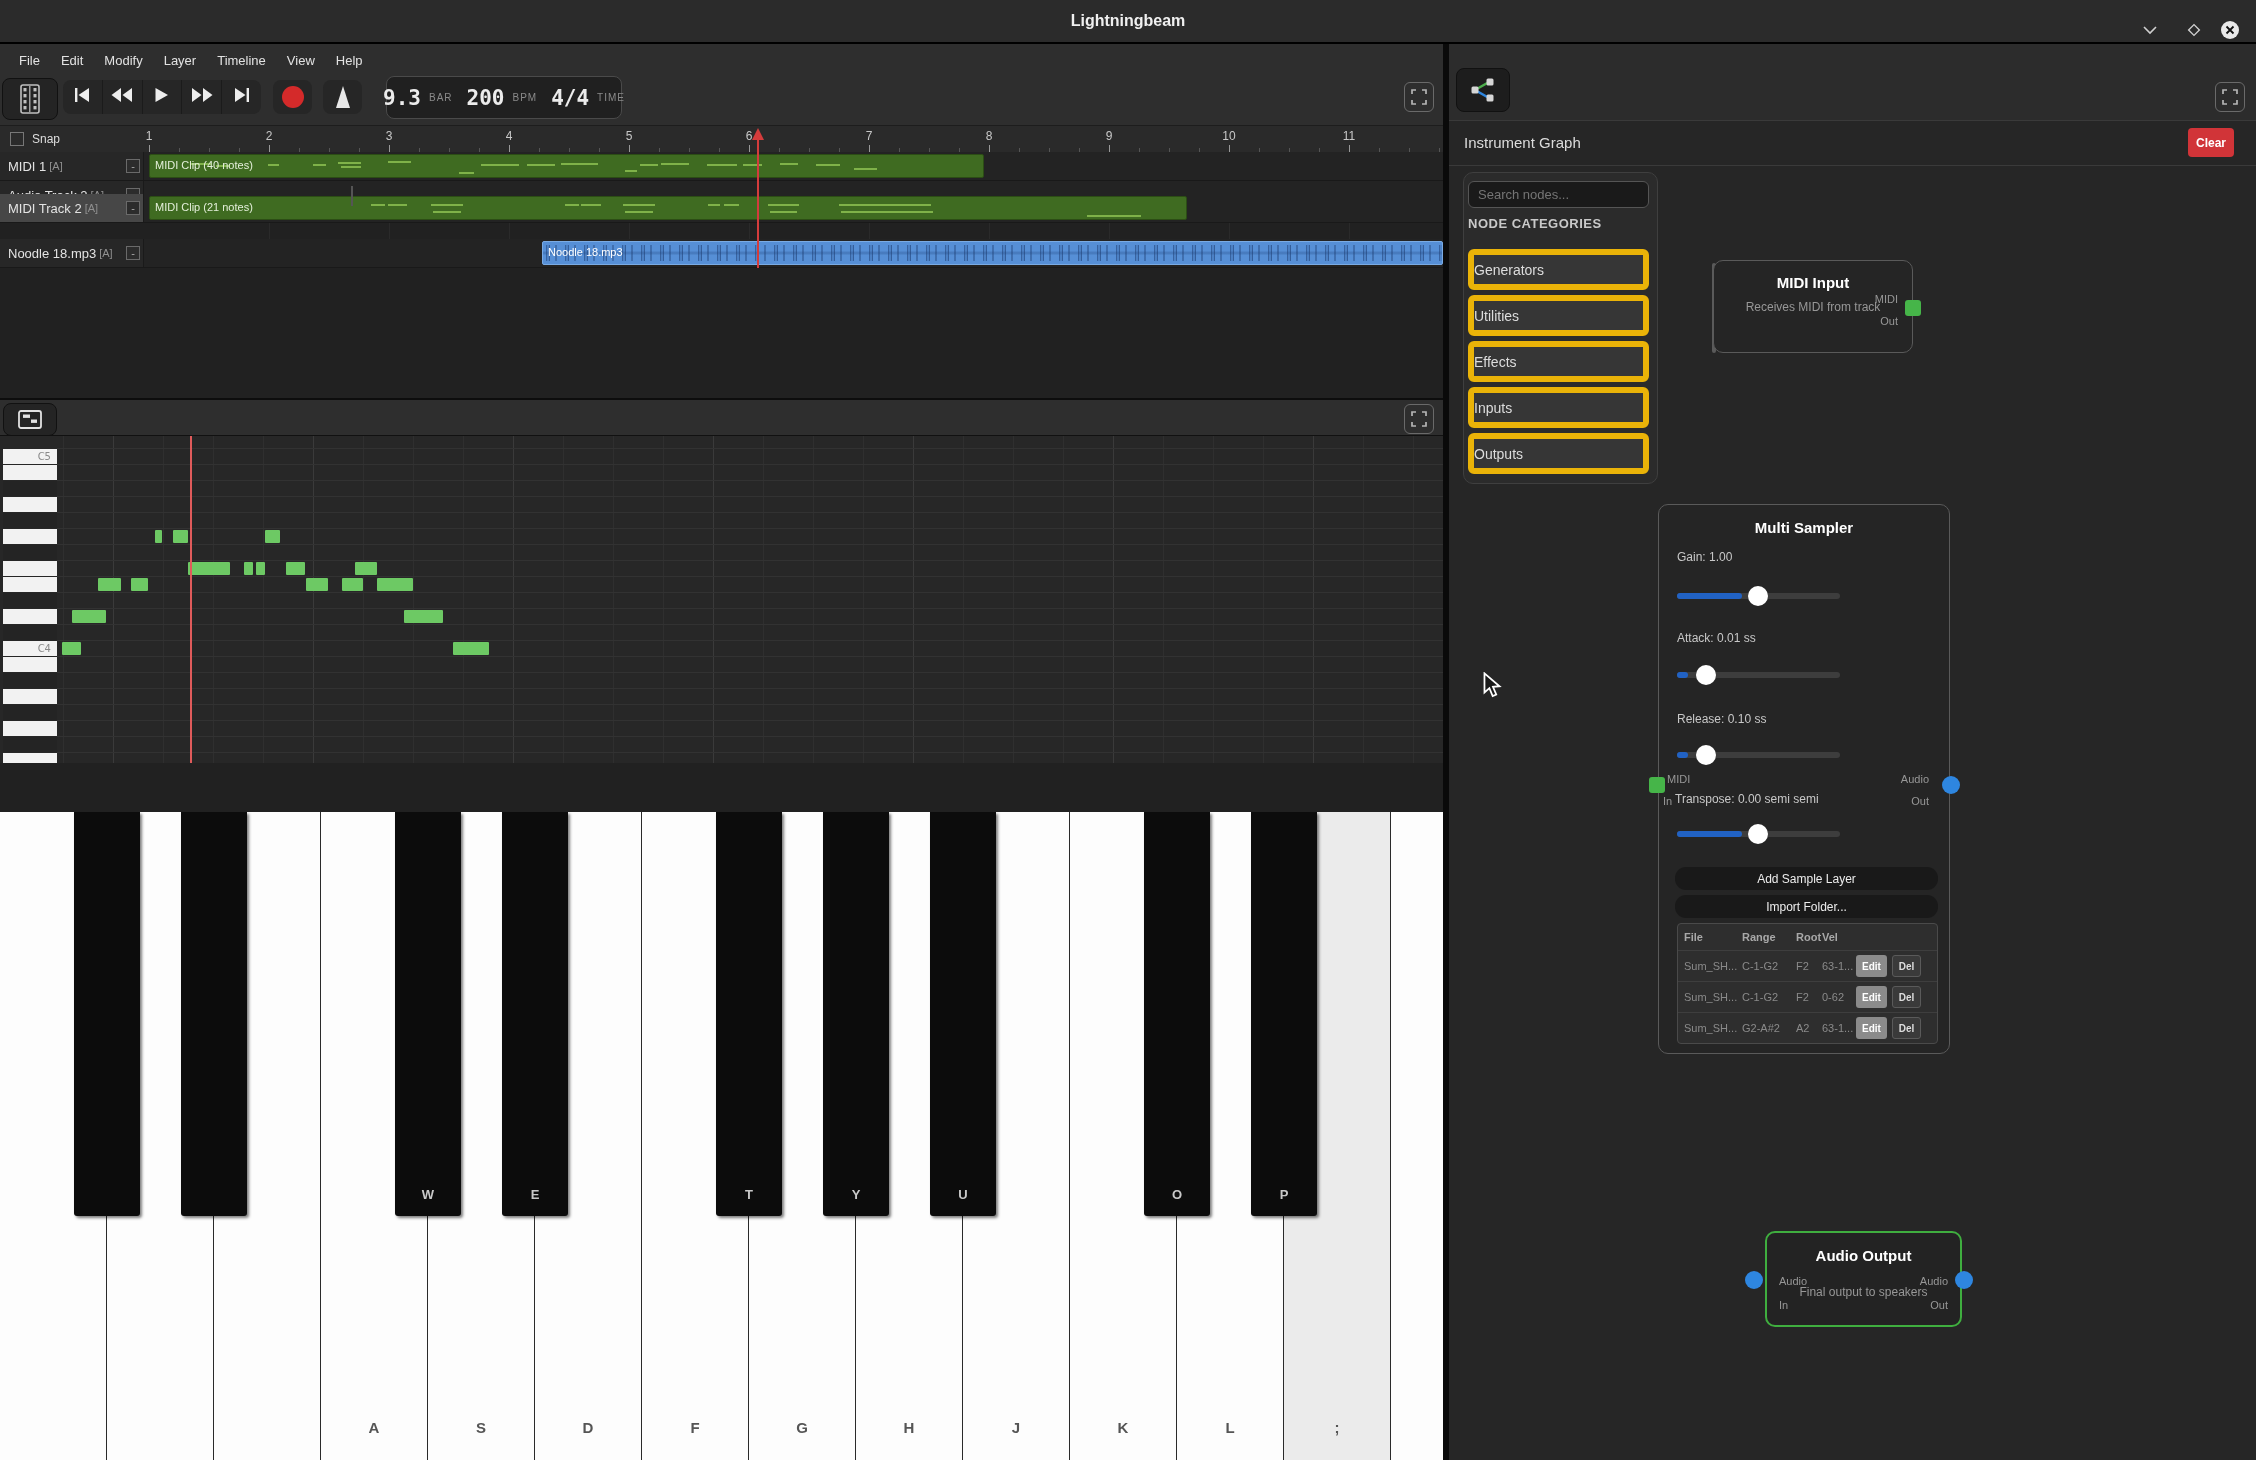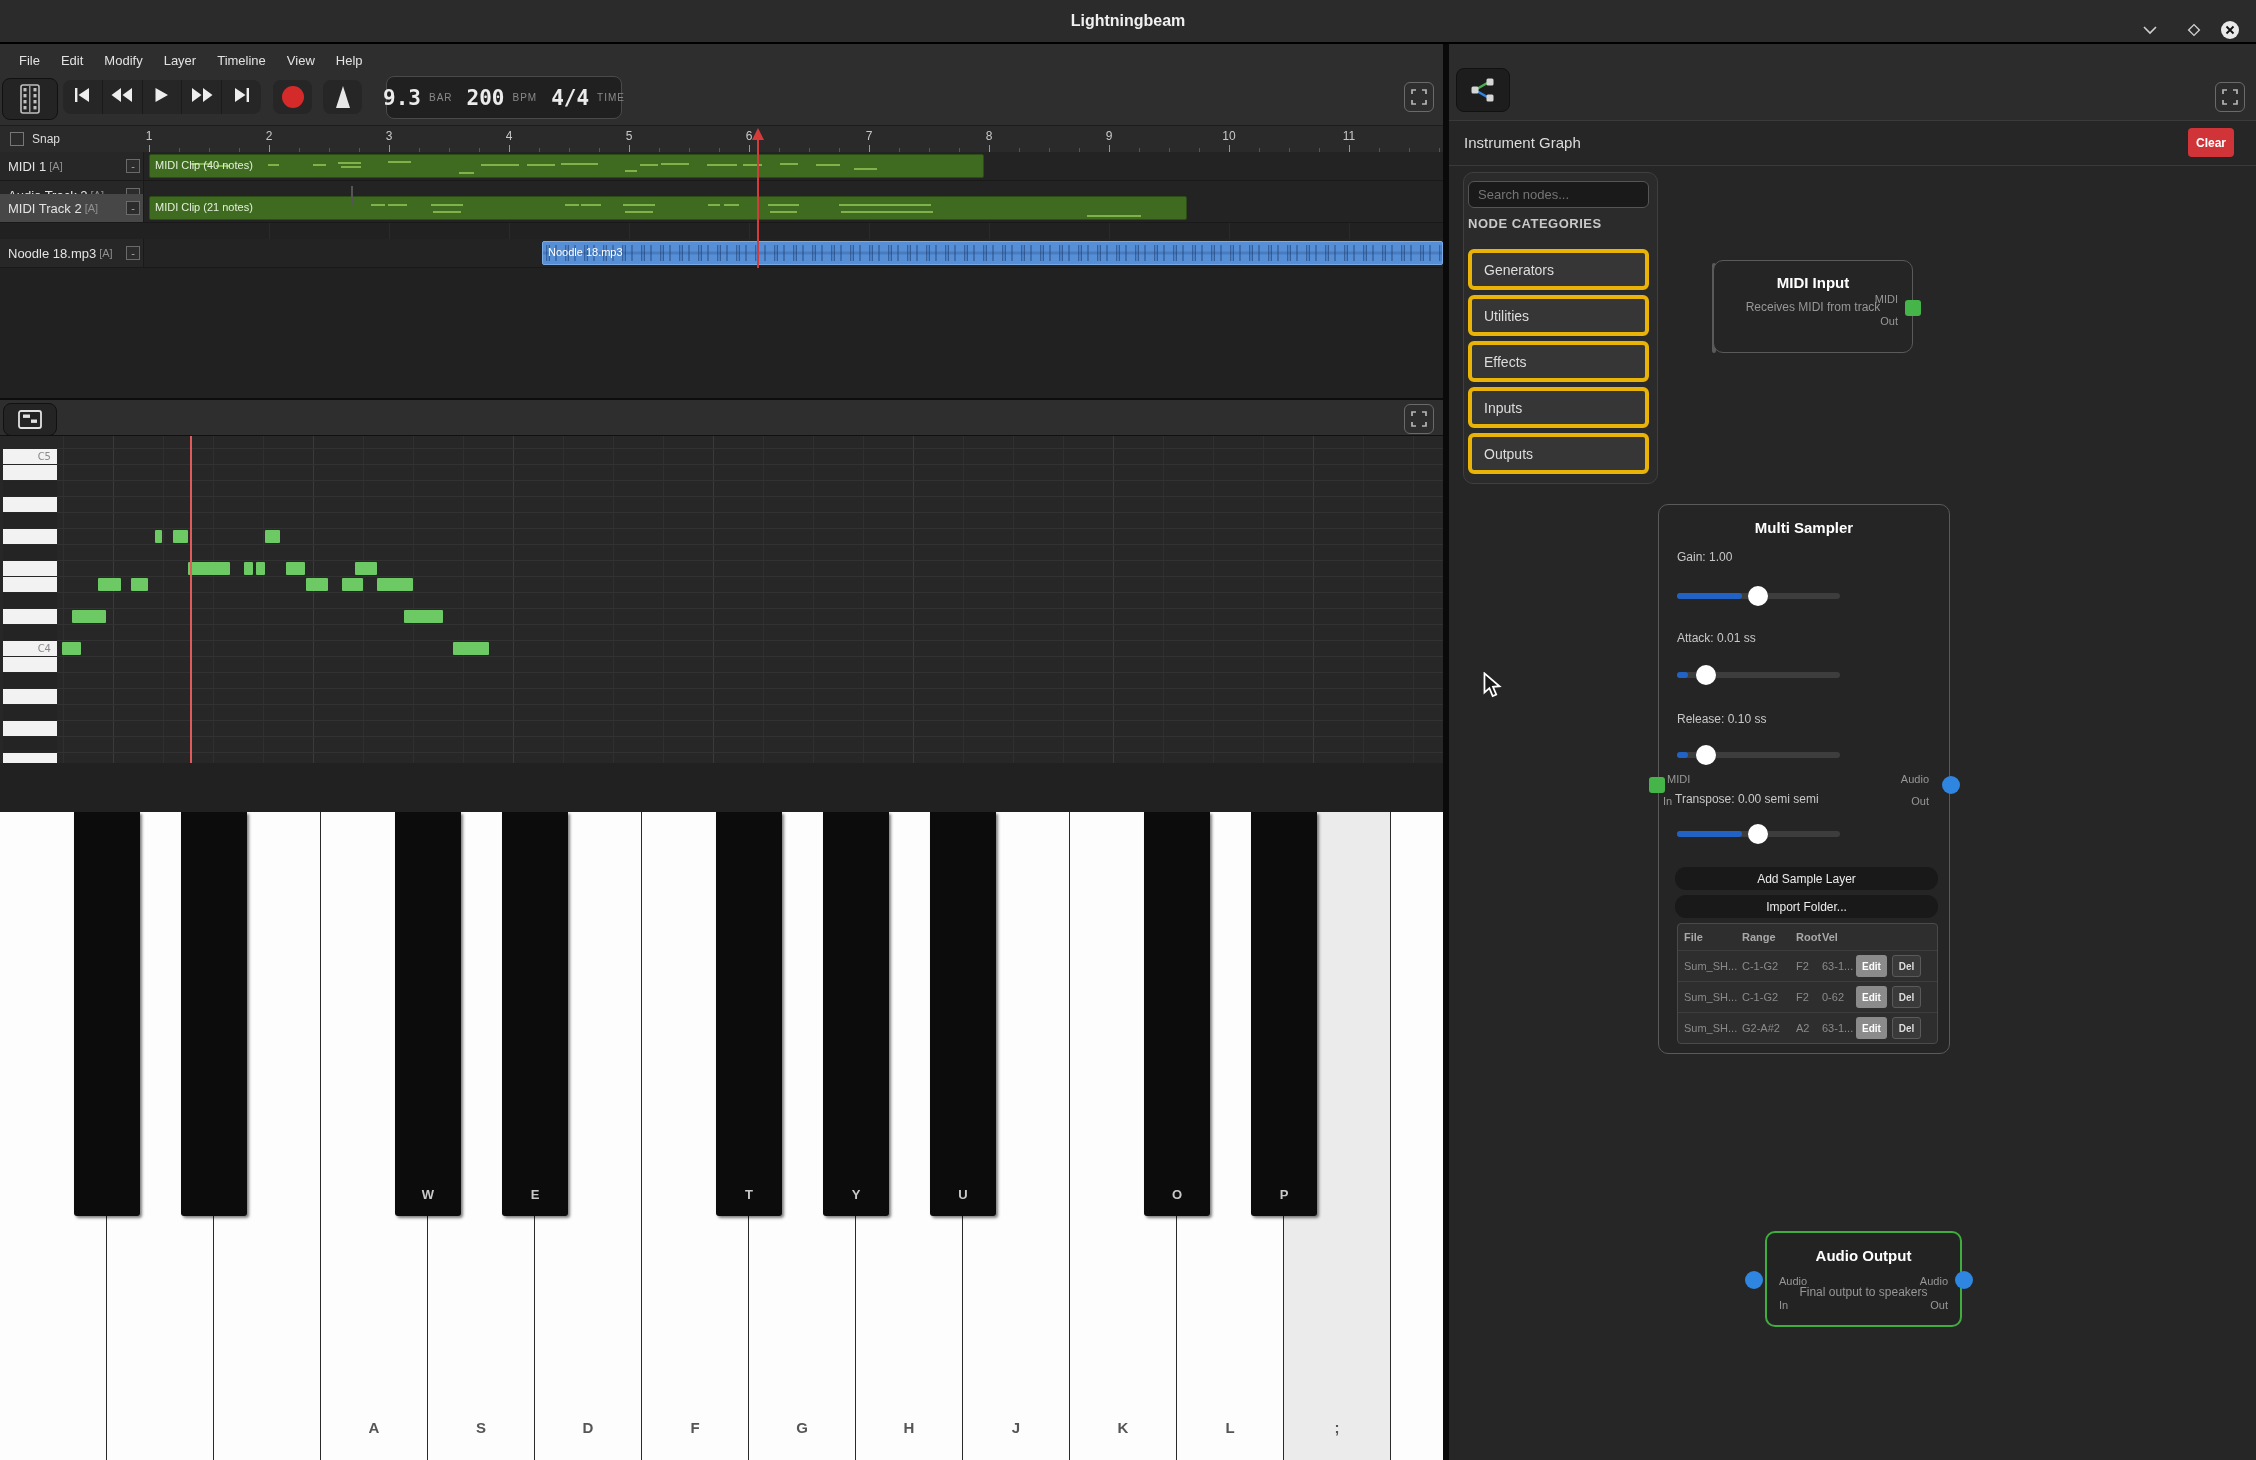--- a/index.html
+++ b/index.html
@@ -91,22 +91,22 @@
   #panel { left:1449px; top:44px; width:807px; height:1416px; background:#262626; }
   #panel-topstrip { left:0; top:0; width:807px; height:77px; background:#2c2c2c; border-bottom:1px solid #3a3a3a; }
   #panel-header { left:0; top:77px; width:807px; height:45px; border-bottom:1px solid #3a3a3a; }
   #panel-title { left:15px; top:13px; color:#dcdcdc; font-size:15px; }
   #clear-btn { left:739px; top:7px; width:46px; height:29px; border-radius:4px; color:#fff; font-size:12px; font-weight:bold;
                display:flex; align-items:center; justify-content:center; }
   #cats-card { left:14px; top:128px; width:195px; height:312px; background:#2b2b2b; border:1px solid #3f3f3f; border-radius:10px; }
   #search-input { left:19px; top:137px; width:181px; height:27px; background:#1a1a1a; border:1px solid #555; border-radius:6px;
                   color:#999; font-size:13px; padding:0 9px; outline:none; }
   #cats-heading { left:19px; top:172px; color:#c9c9c9; font-size:13px; font-weight:bold; letter-spacing:0.5px; }
-  .cat-btn { left:19px; width:181px; height:41px; background:#363636; border:4px solid #eab308; border-radius:6px;
-             color:#ddd; font-size:14px; display:flex; align-items:center; padding-left:12px; }
+  .cat-btn { left:19px; width:181px; height:41px; background:#363636; border:6px solid #eab308; border-radius:6px;
+             color:#ddd; font-size:14px; display:flex; align-items:center; }
   #panel-scrollbar { left:263px; top:219px; width:4px; height:90px; background:#5a5a5a; border-radius:2px; }
 
   .node { position:absolute; background:#252525; border:1px solid #5a5a5a; border-radius:10px; }
   .node-title { width:100%; text-align:center; color:#fff; font-size:15px; font-weight:bold; }
   .node-sub { width:100%; text-align:center; color:#979797; font-size:12px; }
   .portlab { position:absolute; color:#979797; font-size:11px; }
   .port-sq { position:absolute; width:16px; height:16px; border-radius:3px; }
   .port-ci { position:absolute; width:18px; height:18px; border-radius:50%; }
   .param-label { position:absolute; color:#c8c8c8; font-size:12px; }
   .slider-track { position:absolute; width:163px; height:6px; background:#3d3d3d; border-radius:3px; }

